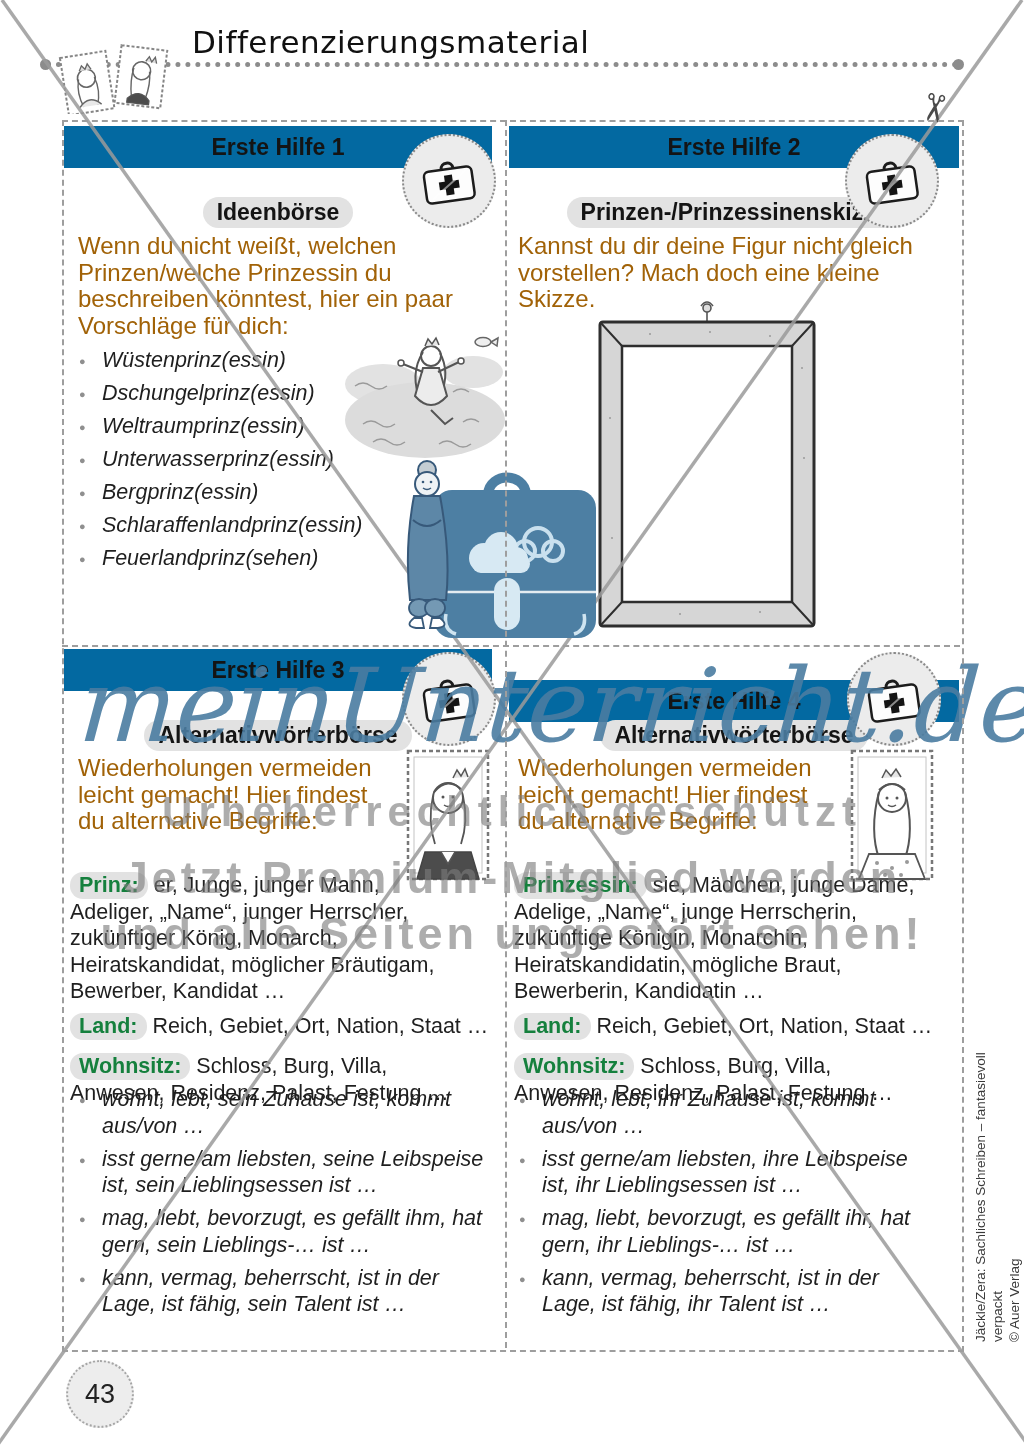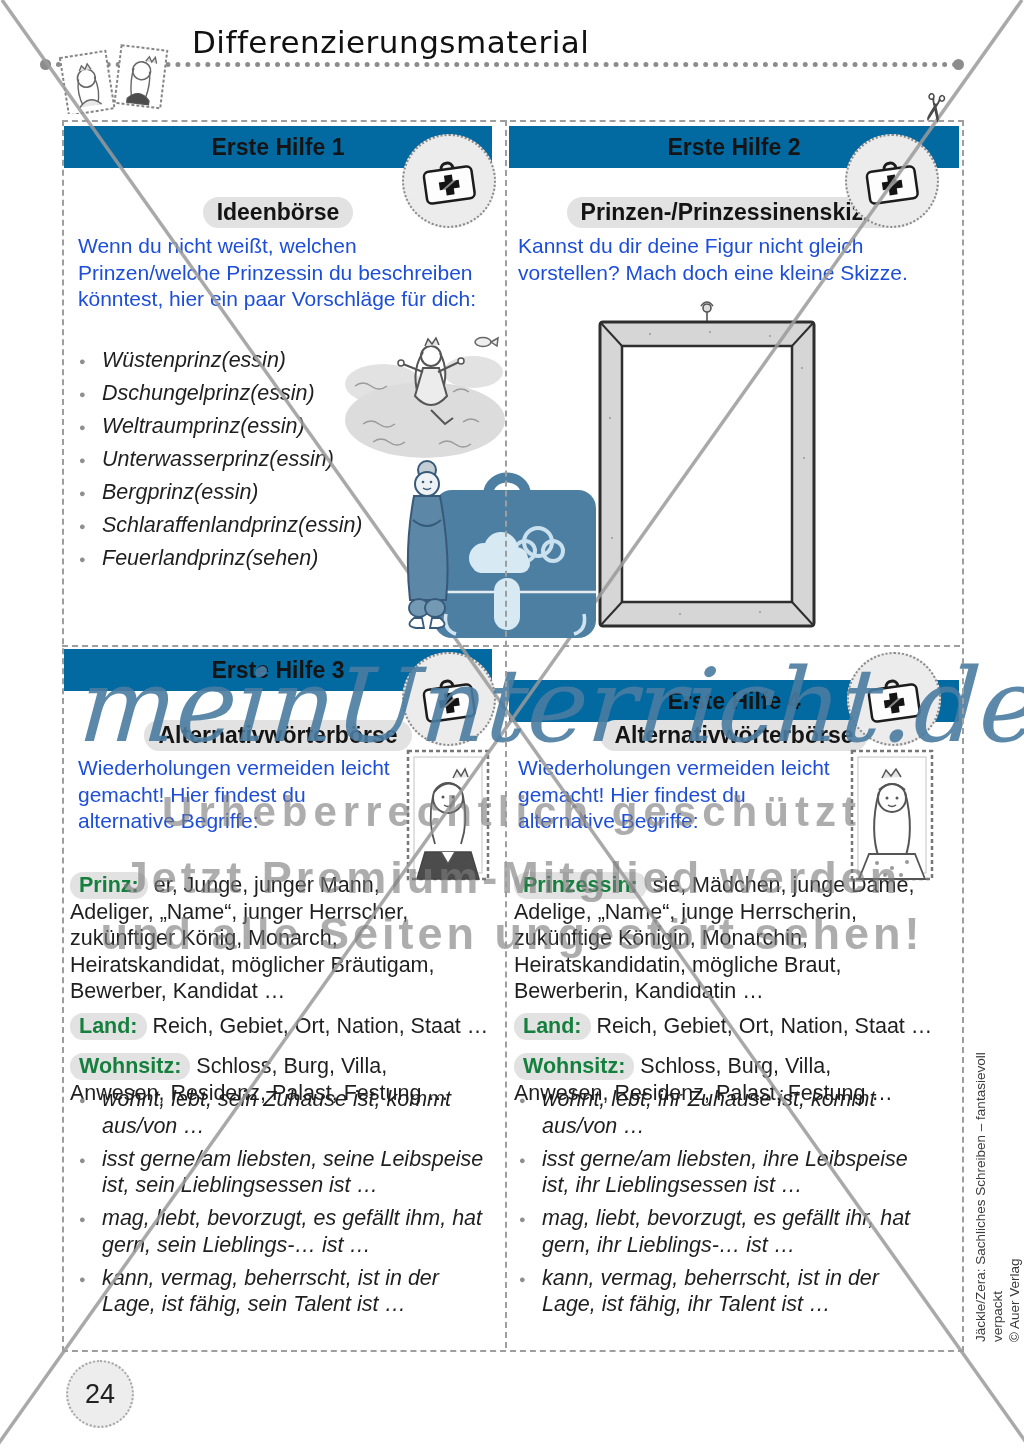--- a/index.html
+++ b/index.html
@@ -28,21 +28,21 @@
     display:flex;align-items:center;justify-content:center;z-index:12;}
   .aid1{left:402px;top:134px;} .aid2{left:845px;top:134px;}
   .aid3{left:402px;top:652px;} .aid4{left:847px;top:652px;}
   .badge-row{text-align:center;z-index:11;}
   .badge-row.b1{left:64px;top:197px;width:428px;}
   .badge-row.b2{left:509px;top:197px;width:450px;}
   .badge-row.b3{left:64px;top:720px;width:428px;}
   .badge-row.b4{left:509px;top:720px;width:450px;}
   .pill-big{display:inline-block;background:#e2e2e2;border-radius:17px;padding:2px 14px;
     font-size:23px;font-weight:bold;color:#141414;}
-  .body-text{font-size:21px;line-height:26.5px;color:#1d4ed8;z-index:10;}
+  .body-text{font-size:24px;line-height:26.5px;color:#a16207;z-index:10;}
   .intro1{left:78px;top:233px;width:412px;}
   .intro2{left:518px;top:233px;width:430px;}
   .intro3{left:78px;top:755px;width:312px;}
   .intro4{left:518px;top:755px;width:312px;}
   ul.plain{list-style:none;margin:0;padding:0;z-index:10;}
   ul.plain li{position:relative;padding-left:28px;font-size:21.5px;line-height:26.5px;margin-bottom:6.5px;font-style:italic;}
   ul.plain li::before{content:"●";position:absolute;left:5px;top:1px;font-size:11px;color:#8f8f8f;}
   .list1{left:74px;top:347px;width:420px;}
   .list3{left:74px;top:1086px;width:424px;}
   .list4{left:514px;top:1086px;width:424px;}
@@ -331,14 +331,14 @@
 <svg class="abs xlines" width="1024" height="1448" viewBox="0 0 1024 1448">
   <line x1="2" y1="0" x2="1030" y2="1448" stroke="#9b9b9b" stroke-width="3.5" opacity=".85"></line>
   <line x1="1022" y1="0" x2="-6" y2="1450" stroke="#9b9b9b" stroke-width="3.5" opacity=".85"></line>
 </svg>
 
 <div class="abs side-note">
   <div>Jäckle/Zera: Sachliches Schreiben – fantasievoll verpackt</div>
   <div>© Auer Verlag</div>
 </div>
 <div class="abs page-num">
-  <span>24</span>
+  <span>43</span>
 </div>
 
 </body></html>

